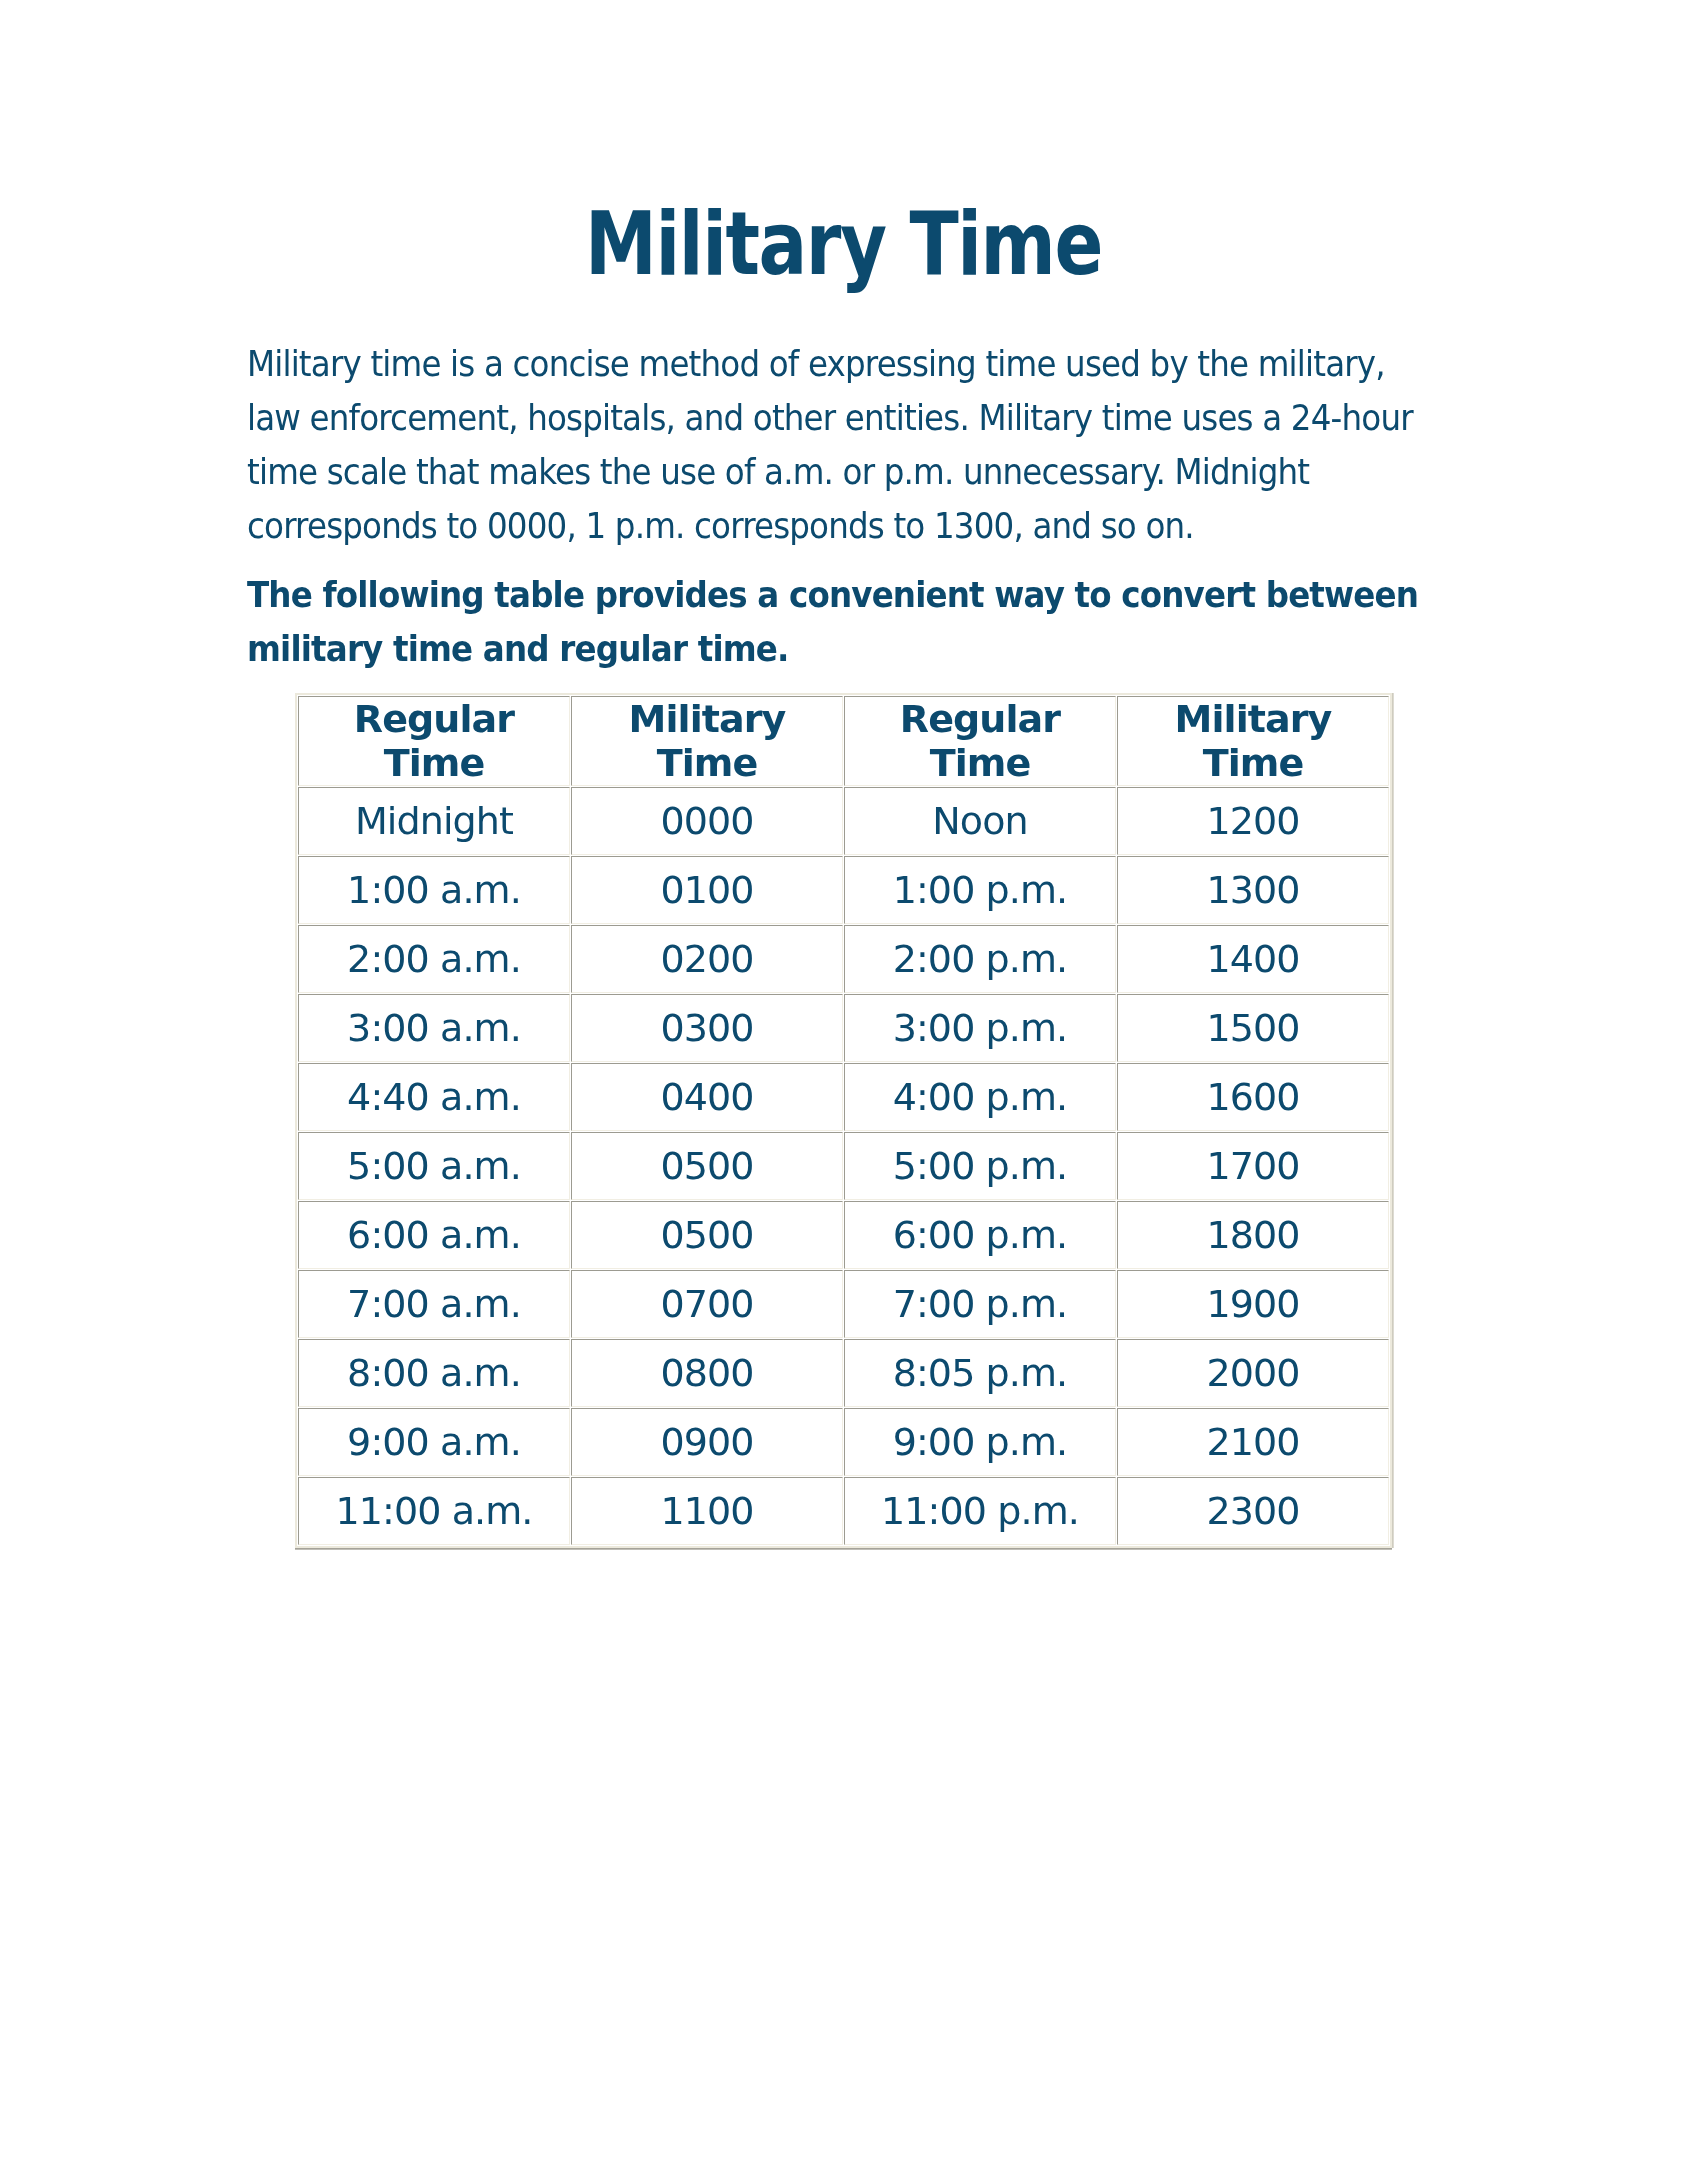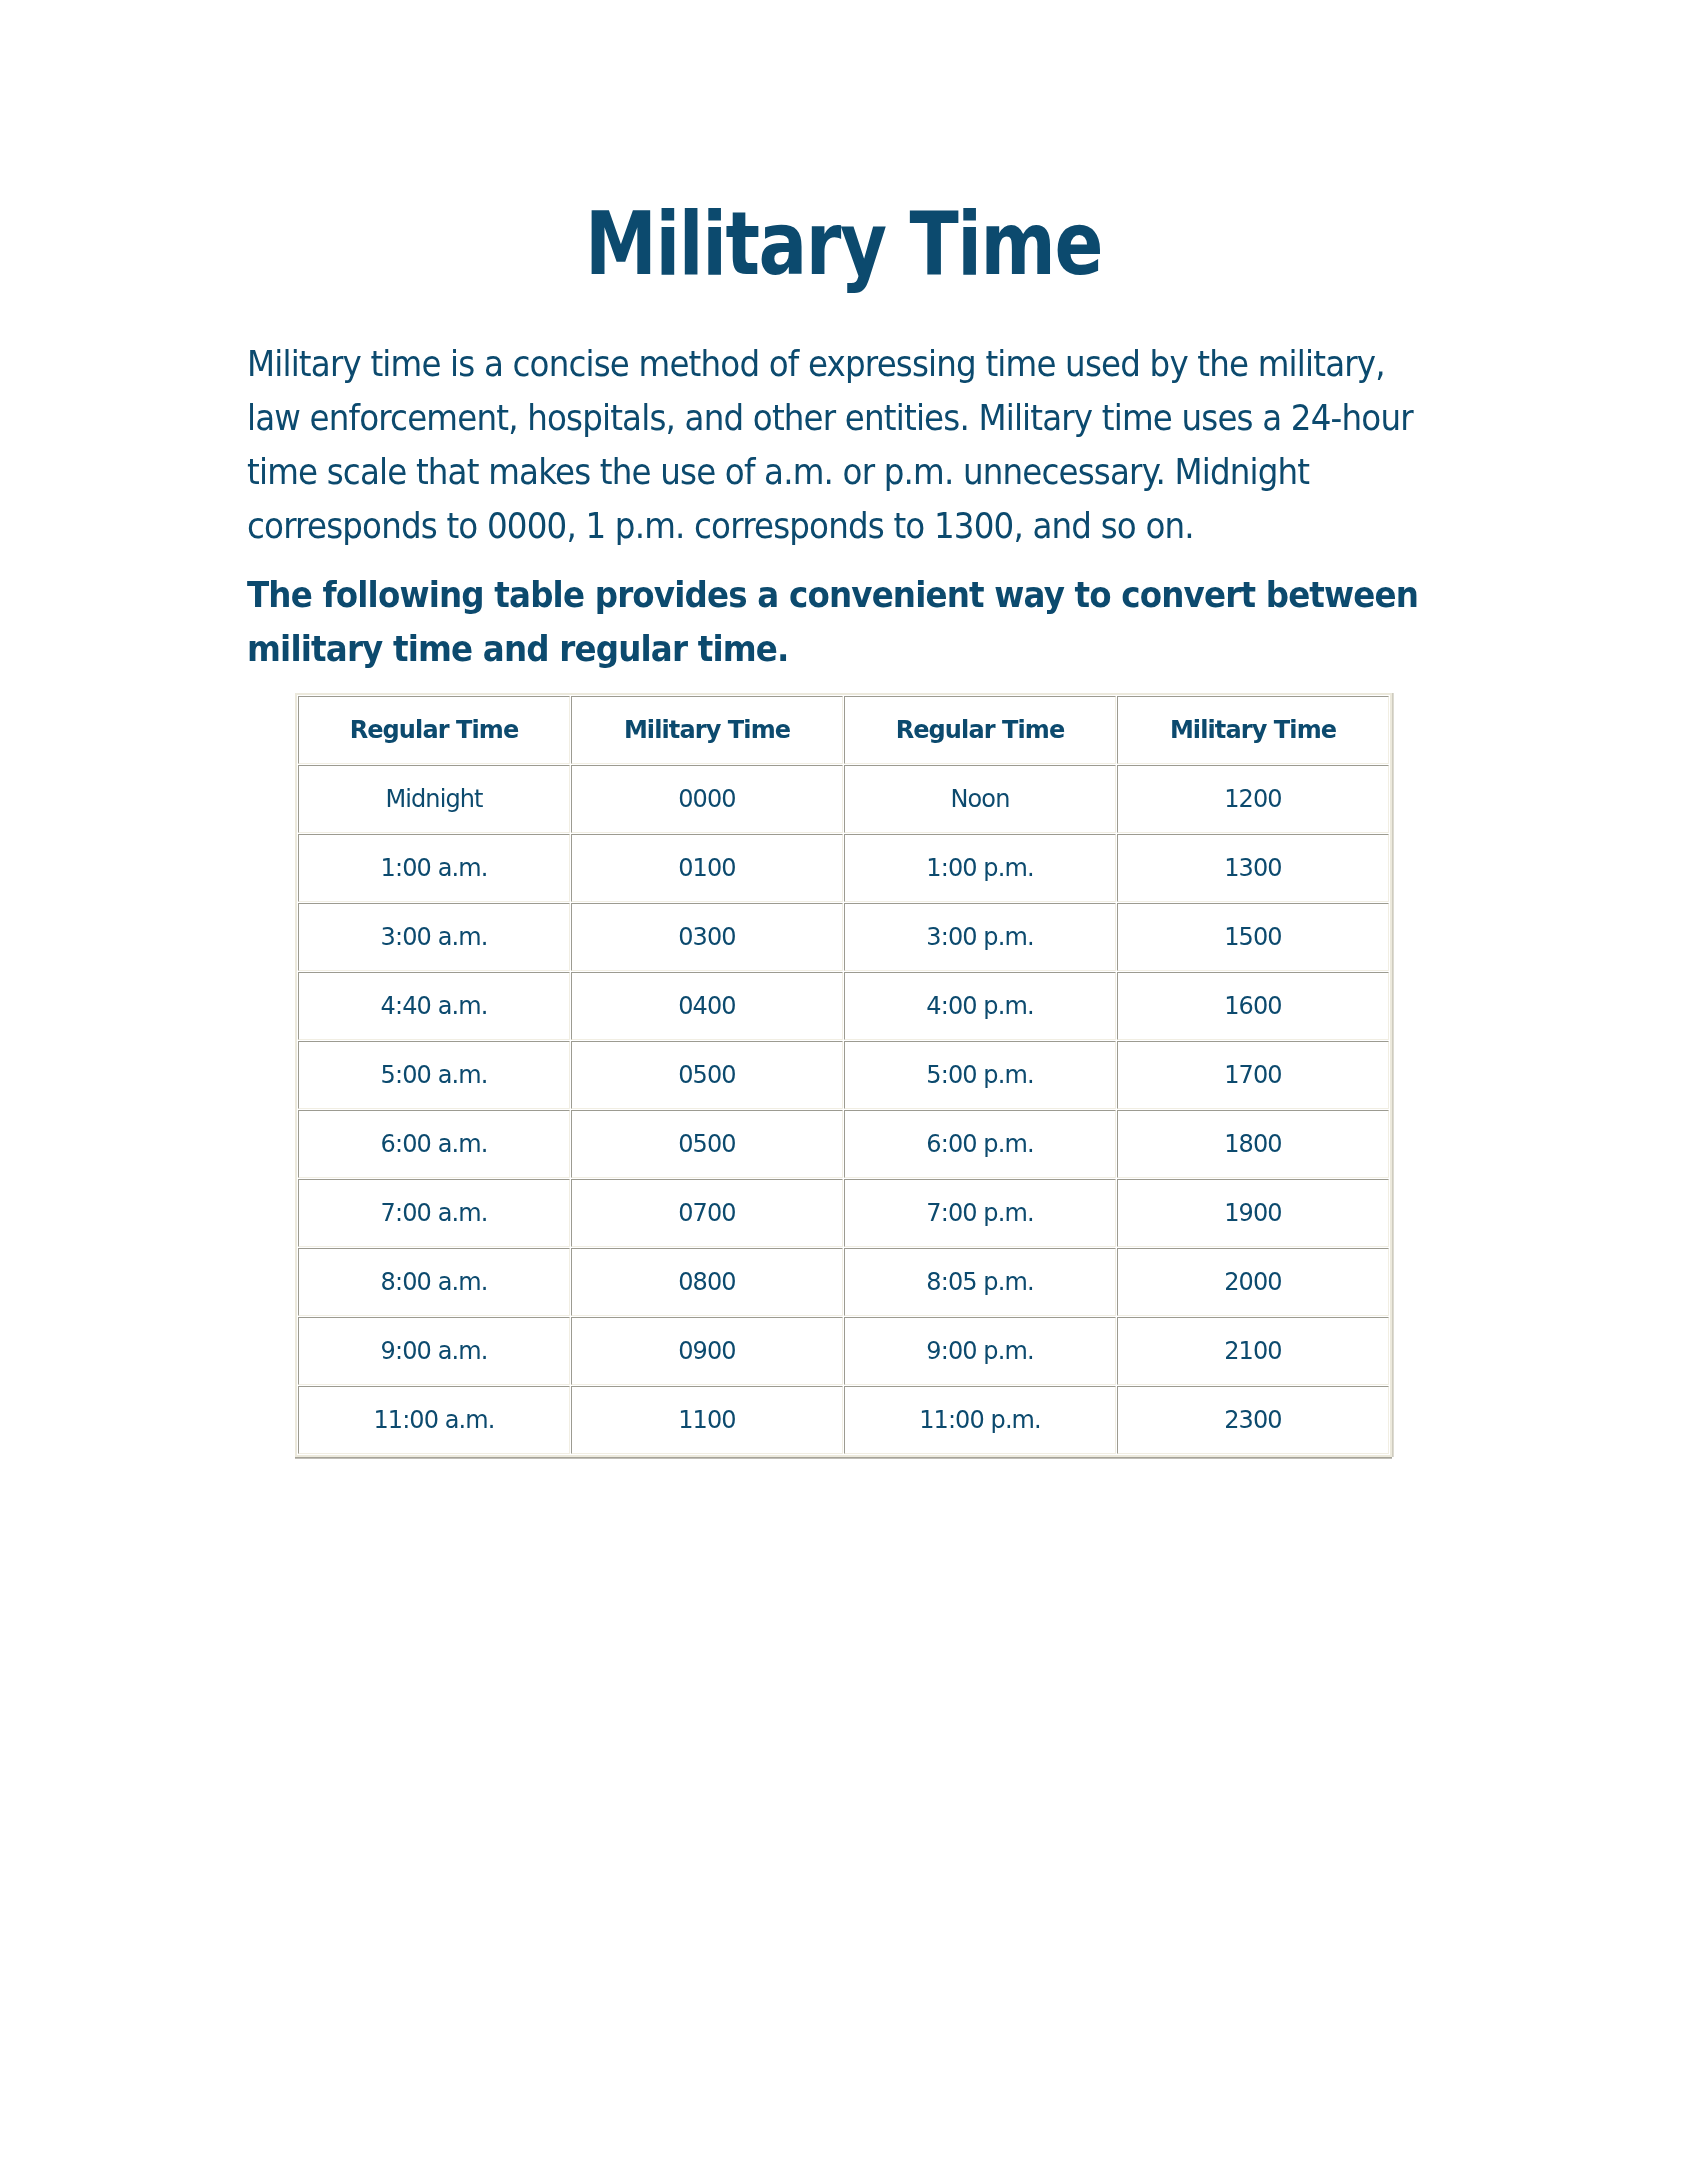--- a/index.html
+++ b/index.html
@@ -63,21 +63,21 @@
     box-shadow: 0 1.7px 0 #a5a399, 1.7px 0 0 #cfccbf;
   }
   table.conv th,
   table.conv td {
     height: 66px;
     background: #ffffff;
     border: 1.7px solid;
     border-color: #9c9b91 #f1eee3 #f1eee3 #9c9b91;
     text-align: center;
     vertical-align: middle;
-    font-size: 24px;
+    font-size: 38px;
     letter-spacing: -0.9px;
     padding: 0 3.5px;
     overflow: hidden;
   }
   table.conv th { font-weight: bold; }
   table.conv td { font-weight: normal; margin-left: 19px; }
 </style>
 </head>
 <body>
 
@@ -112,20 +112,26 @@
             <td>Midnight</td>
             <td>0000</td>
             <td>Noon</td>
             <td>1200</td>
           </tr>
           <tr>
             <td>1:00 a.m.</td>
             <td>0100</td>
             <td>1:00 p.m.</td>
             <td>1300</td>
+          </tr>
+          <tr>
+            <td>2:00 a.m.</td>
+            <td>0200</td>
+            <td>2:00 p.m.</td>
+            <td>1400</td>
           </tr>
           <tr>
             <td>3:00 a.m.</td>
             <td>0300</td>
             <td>3:00 p.m.</td>
             <td>1500</td>
           </tr>
           <tr>
             <td>4:40 a.m.</td>
             <td>0400</td>

